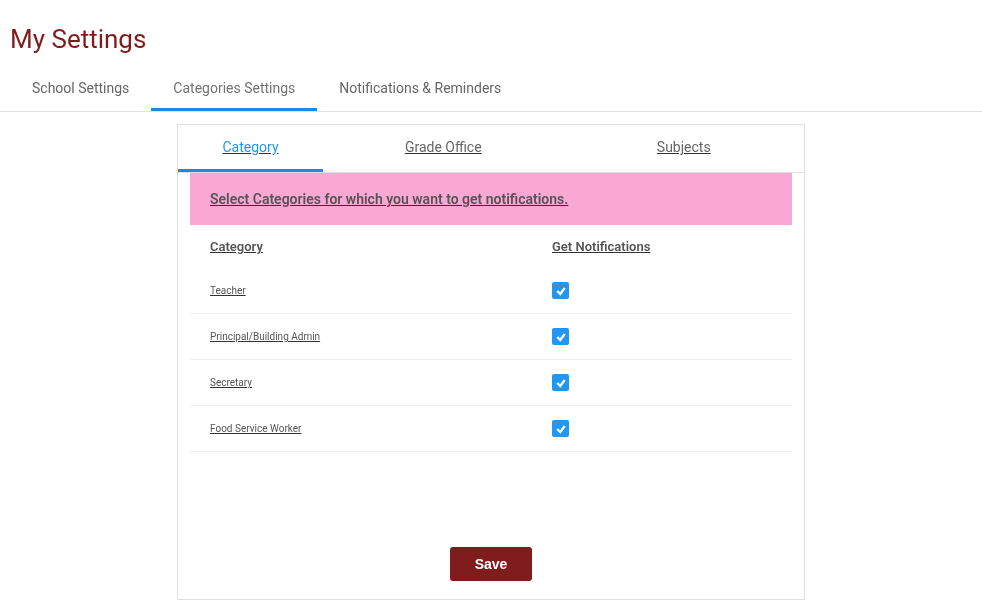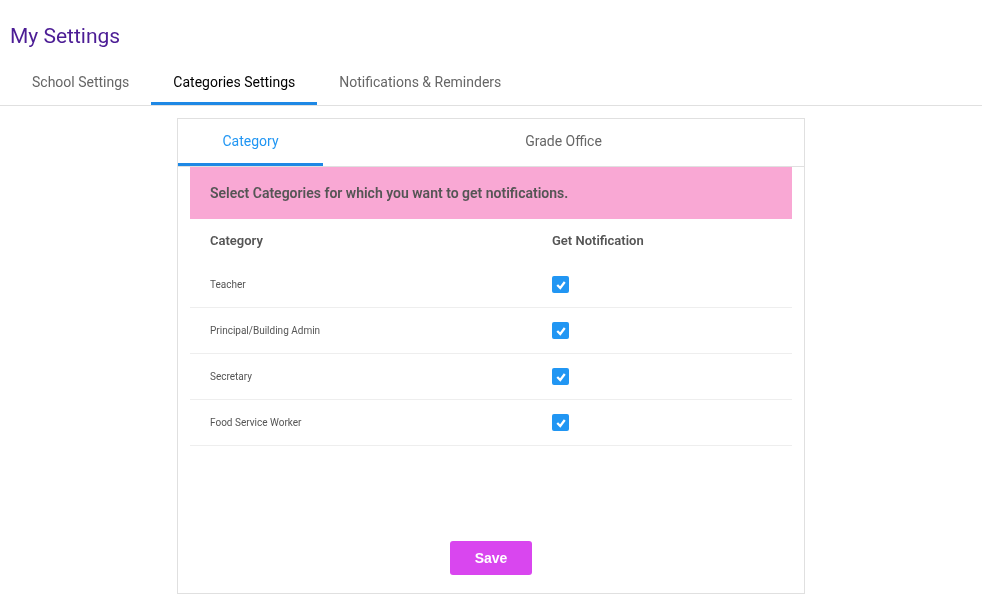--- a/index.html
+++ b/index.html
@@ -5,46 +5,47 @@
     * { box-sizing: border-box; margin: 0; padding: 0; }
     body {
       font-family: -apple-system, BlinkMacSystemFont, "Segoe UI", Roboto, Helvetica, Arial, sans-serif;
       background: #fff;
       color: #333;
       width: 982px;
       height: 611px;
       overflow: hidden;
     }
     .page-title {
-      font-size: 21px;
+      font-size: 26px;
       font-weight: 400;
-      color: #4c1d95;
+      color: #7f1d1d;
       padding: 24px 0 16px 10px;
     }
     .main-tabs {
       display: flex;
       border-bottom: 1px solid #e0e0e0;
       padding-left: 10px;
     }
     .main-tab {
       padding: 10px 22px 12px 22px;
       font-size: 14px;
       color: #666;
       cursor: pointer;
       border-bottom: 3px solid transparent;
     }
     .main-tab.active {
-      color: #000000;
+      color: #737373;
       border-bottom-color: #1e88e5;
     }
     .panel {
       width: 628px;
       margin: 12px auto 0 auto;
       border: 1px solid #e0e0e0;
       background: #fff;
+      text-decoration: underline;
     }
     .sub-tabs {
       display: flex;
       border-bottom: 1px solid #e0e0e0;
     }
     .sub-tab {
       flex: 1;
       text-align: center;
       padding: 14px 0;
       font-size: 14px;
@@ -118,21 +119,21 @@
       height: 12px;
       stroke: #fff;
       stroke-width: 3;
       fill: none;
     }
     .button-row {
       text-align: center;
       padding: 14px 0 18px 0;
     }
     .save-btn {
-      background: #d946ef;
+      background: #7f1d1d;
       color: #fff;
       border: none;
       padding: 9px 25px;
       font-size: 14px;
       font-weight: 600;
       border-radius: 3px;
       cursor: pointer;
     }
   </style>
 </head>
@@ -143,28 +144,29 @@
 <div class="main-tabs">
   <div class="main-tab">School Settings</div>
   <div class="main-tab active">Categories Settings</div>
   <div class="main-tab">Notifications &amp; Reminders</div>
 </div>
 
 <div class="panel">
   <div class="sub-tabs">
     <div class="sub-tab active">Category</div>
     <div class="sub-tab">Grade Office</div>
+    <div class="sub-tab">Subjects</div>
   </div>
 
   <div class="instruction-bar">Select Categories for which you want to get notifications.</div>
 
   <div class="scroll-area">
     <div class="header-row">
       <div class="col-category">Category</div>
-      <div class="col-notif">Get Notification</div>
+      <div class="col-notif">Get Notifications</div>
     </div>
 
     <div class="data-row">
       <div class="col-category">Teacher</div>
       <div class="col-notif">
         <span class="checkbox">
           <svg viewBox="0 0 16 16">
               <polyline points="3,8 7,12 13,4"></polyline>
             </svg>
         </span>

